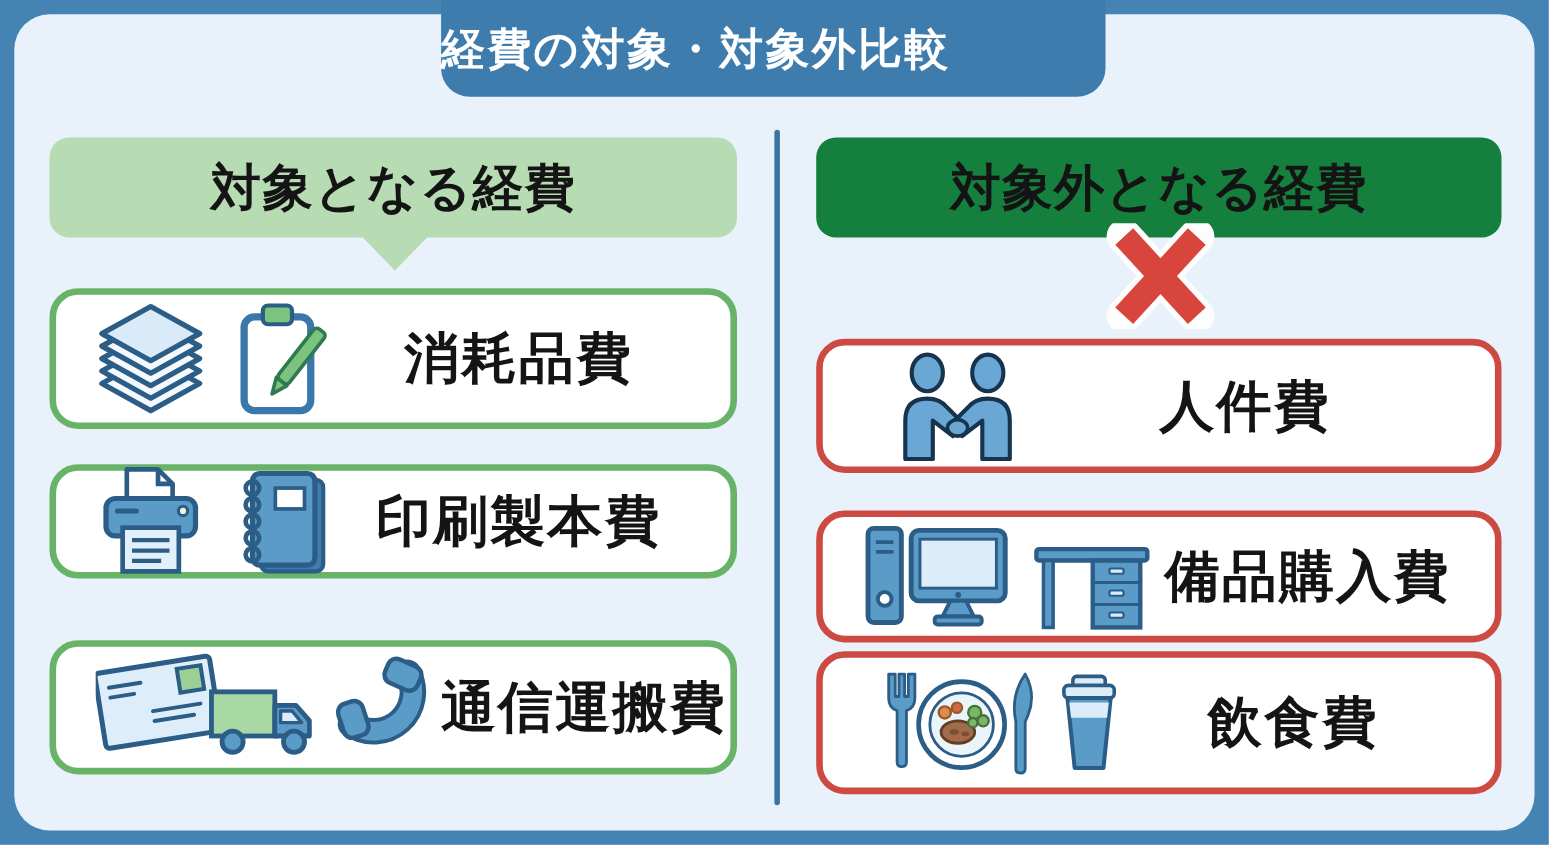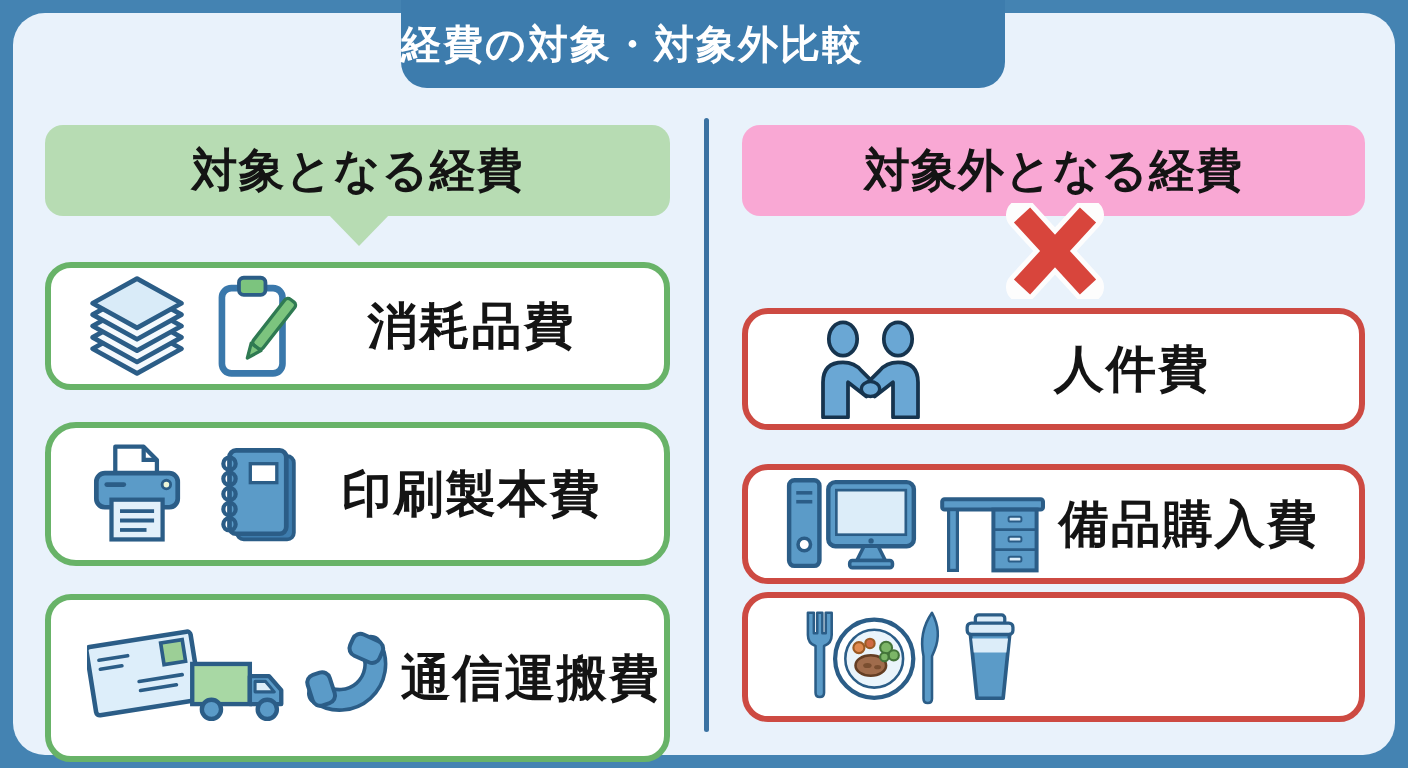--- a/index.html
+++ b/index.html
@@ -24,41 +24,41 @@
   .divider {
     position:absolute; left:704px; top:118px; width:5px; height:614px;
     background:#3a72a2; border-radius:3px;
   }
   .col-header {
     position:absolute; top:125px; height:91px; border-radius:18px;
     display:flex; align-items:center; justify-content:center;
     font-size:46px; font-weight:bold; color:#141414; letter-spacing:1px;
   }
   .header-green { left:45px; width:625px; background:#b7dcb3; }
-  .header-pink  { left:742px; width:623px; background:#f9a8d4; }
+  .header-pink  { left:742px; width:623px; background:#15803d; }
   .header-tail {
     position:absolute; left:326px; top:212px; width:0; height:0;
     border-left:33px solid transparent; border-right:33px solid transparent;
     border-top:34px solid #b7dcb3;
   }
   .x-mark { position:absolute; left:1005px; top:203px; width:100px; height:96px; z-index:6; }
   .card {
     position:absolute; background:#ffffff; border-radius:26px;
     display:flex; align-items:center; padding:0 28px 0 34px;
   }
   .card-green { left:45px;  width:625px; border:6px solid #68b368; }
   .card-red   { left:742px; width:623px; border:6px solid #cd4a42; }
   .icons { display:flex; align-items:center; gap:14px; }
   .card-label {
     flex:1; text-align:center; font-size:50px; font-weight:bold;
     color:#141414; letter-spacing:2px; white-space:nowrap;
   }
   .g1 { top:262px; height:128px; }
-  .g2 { top:422px; height:144px;border-radius:31px; }
-  .g3 { top:594px; height:168px;padding-left:36px; }
+  .g2 { top:422px; height:104px; }
+  .g3 { top:582px; height:122px;padding-left:36px; }
   .r1 { top:308px; height:122px; }
   .r2 { top:464px; height:120px; }
   .r3 { top:592px; height:130px; }
   svg { display:block; }
 </style>
 </head>
 <body>
 
 <div class="panel"></div>
 
@@ -223,13 +223,14 @@
       <circle cx="104" cy="60" r="5" fill="#7cb567" stroke="#44743a" stroke-width="2.5"></circle>
       <path d="M160 8 q12 22 3 44 l-3 7 v50 q0 5 -5 5 t-5 -5 v-50 q-6 -28 10 -51 Z" fill="#5b9bc8" stroke="#2b5d87" stroke-width="3" stroke-linejoin="round"></path>
     </svg>
     <svg height="94" viewBox="0 0 75 115">
       <rect x="20" y="6" width="36" height="12" rx="4" fill="#dcedf9" stroke="#2b5d87" stroke-width="4"></rect>
       <rect x="10" y="16" width="56" height="14" rx="5" fill="#dcedf9" stroke="#2b5d87" stroke-width="4"></rect>
       <path d="M14 30 L22 108 H54 L62 30 Z" fill="#5b9bc8" stroke="#2b5d87" stroke-width="4.5" stroke-linejoin="round"></path>
       <path d="M16 35 L18 52 H58 L60 35 Z" fill="#dcedf9"></path>
     </svg>
   </div>
+  <div class="card-label">飲食費</div>
 </div>
 
 </body></html>

